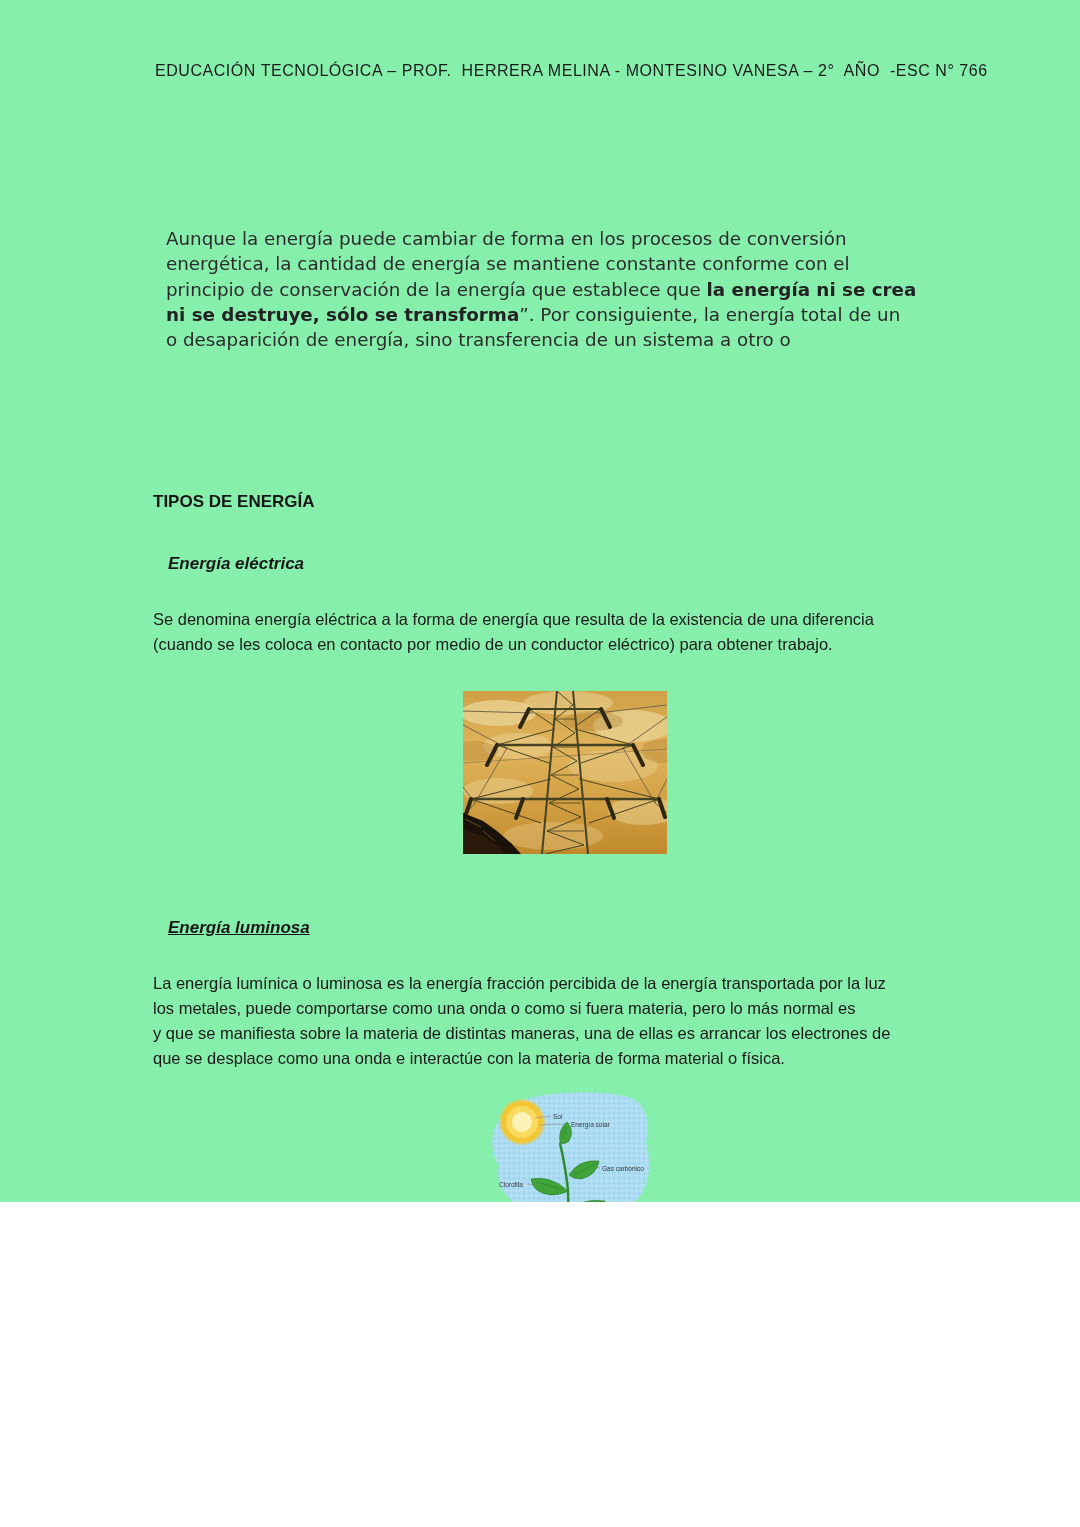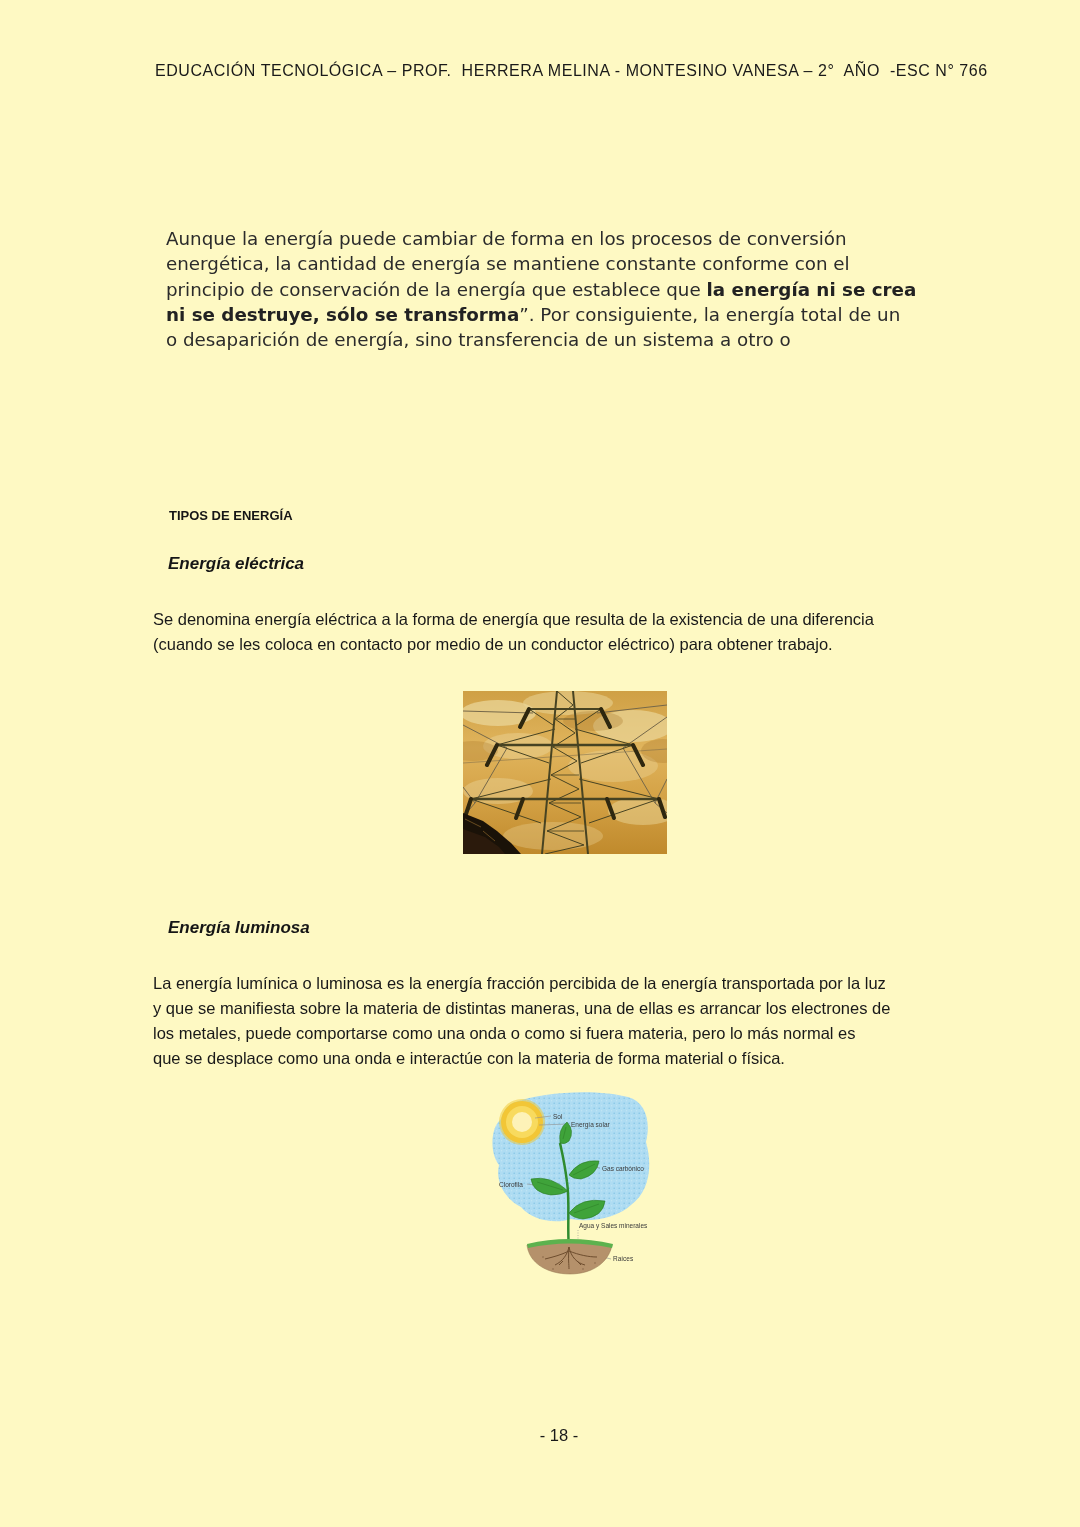--- a/index.html
+++ b/index.html
@@ -1,39 +1,39 @@
 <!DOCTYPE html>
 <html><head>
 <meta charset="utf-8">
 <style>
   html,body{margin:0;padding:0;background:#ffffff;}
   .page{
-    position:relative;width:1080px;height:1527px;background:#fef9c3;
+    position:relative;width:1080px;height:1202px;background:#86efac;
     font-family:"Liberation Sans",sans-serif;color:#1c1c1c;overflow:hidden;
   }
   .hdr{
     position:absolute;left:155px;top:62px;font-size:16px;letter-spacing:.55px;
     white-space:pre;color:#1a1a1a;
   }
   .intro{
     position:absolute;left:166px;top:226px;width:840px;
     font-family:"DejaVu Sans",sans-serif;font-size:18.3px;line-height:25.3px;color:#2b2b2b;
   }
   .intro .ln{white-space:pre;}
   .intro b{font-weight:700;color:#222;}
   .sec-title{
-    position:absolute;left:153px;top:492px;margin:16px;
-    font-size:13px;font-weight:700;color:#161616;
+    position:absolute;left:153px;top:492px;margin:0;
+    font-size:17px;font-weight:700;color:#161616;
   }
   .sub{
     position:absolute;left:153px;margin:15px;font-size:17px;font-weight:700;
     font-style:italic;color:#161616;
   }
   .electric-h{top:539px;}
-  .luminous-h{top:903px;}
+  .luminous-h{top:903px;text-decoration:underline;}
   .body-par{position:absolute;left:153px;font-size:16.5px;line-height:25px;color:#191919;}
   .body-par .ln{white-space:pre;}
   .electric-p{top:607px;}
   .luminous-p{top:971px;}
   figure{margin:0;padding:0;}
   figure svg{display:block;width:100%;height:100%;}
   .pylon{position:absolute;left:463px;top:691px;width:204px;height:163px;}
   .photosyn{position:absolute;left:483px;top:1087px;width:172px;height:198px;}
   .pgnum{
     position:absolute;left:153px;top:1391px;width:812px;text-align:center;
@@ -133,22 +133,22 @@
         <path d="M0,138 L22,146 L36,156 L42,163 L0,163 Z" fill="#2b1a0c"></path>
         <path d="M2,128 L18,136 M20,140 L32,150" stroke="#7c5a26" stroke-width="0.8"></path>
       </g>
     </svg>
   </figure>
 
   <h3 class="sub luminous-h">Energía luminosa</h3>
 
   <div class="body-par luminous-p">
     <div class="ln">La energía lumínica o luminosa es la energía fracción percibida de la energía transportada por la luz</div>
+    <div class="ln">los metales, puede comportarse como una onda o como si fuera materia, pero lo más normal es</div>
     <div class="ln">y que se manifiesta sobre la materia de distintas maneras, una de ellas es arrancar los electrones de</div>
-    <div class="ln">los metales, puede comportarse como una onda o como si fuera materia, pero lo más normal es</div>
     <div class="ln">que se desplace como una onda e interactúe con la materia de forma material o física.</div>
   </div>
 
   <figure class="photosyn">
     <svg viewBox="0 0 172 198" preserveAspectRatio="none">
       <defs>
         <pattern id="skydots" width="5" height="5" patternUnits="userSpaceOnUse">
           <rect width="5" height="5" fill="#aedcf2"></rect>
           <circle cx="1.2" cy="1.2" r="0.8" fill="#85c6e6"></circle>
           <circle cx="3.6" cy="3.8" r="0.7" fill="#c2e6f5"></circle>

